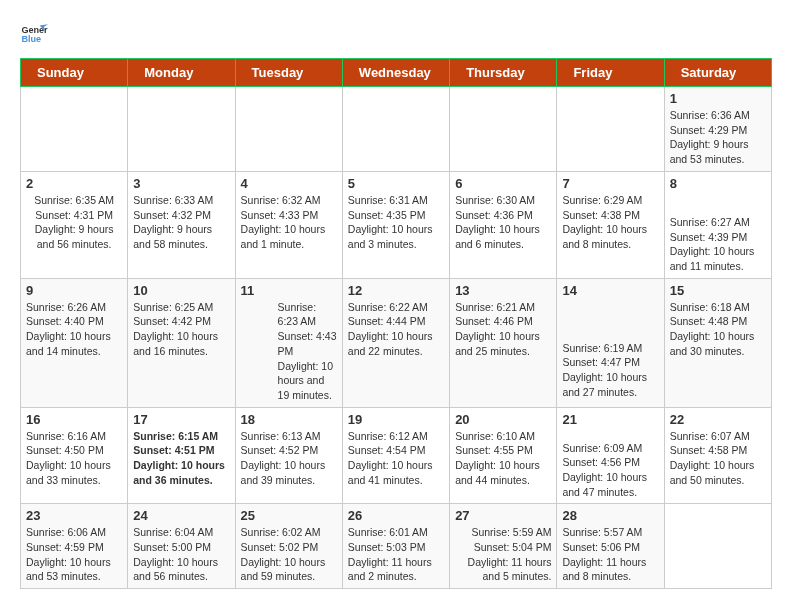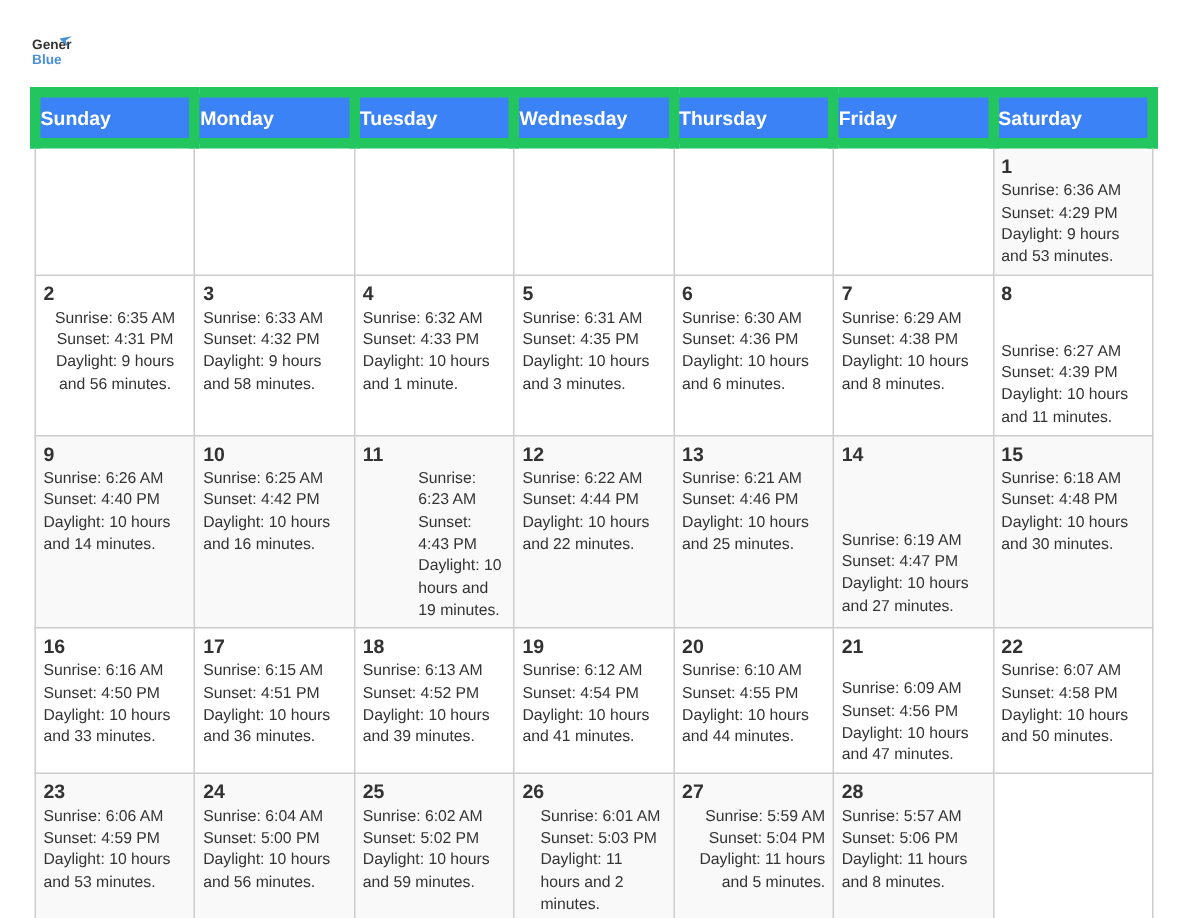--- a/index.html
+++ b/index.html
@@ -36,26 +36,26 @@
     .location {
       font-size: 14px;
       color: #555;
     }
     table {
       width: 100%;
       border-collapse: collapse;
       table-layout: fixed;
     }
     thead tr th {
-      background-color: #3b82f6;
+      background-color: #c2410c;
       color: #fff;
       font-size: 13px;
-      padding: 6px 0;
+      padding: 6px 16px;
       text-align: left;
-      border: 7px solid #22c55e;
+      border: 1px solid #22c55e;
     }
     tbody tr td {
       border: 1px solid #ccc;
       vertical-align: top;
       padding: 4px 5px;
       height: 85px;
       font-size: 11px;
       color: #333;
       background: #fff;
     }
@@ -215,21 +215,21 @@
       </tr>
       <tr>
         <td>
           <span class="day-num">16</span>
           <div class="day-info" style="white-space: pre-wrap;">Sunrise: 6:16 AM
 Sunset: 4:50 PM
 Daylight: 10 hours and 33 minutes.</div>
         </td>
         <td>
           <span class="day-num">17</span>
-          <div class="day-info" style="white-space: pre-wrap;">Sunrise: 6:15 AM
+          <div class="day-info" style="white-space: pre-wrap; font-weight: bold;">Sunrise: 6:15 AM
 Sunset: 4:51 PM
 Daylight: 10 hours and 36 minutes.</div>
         </td>
         <td>
           <span class="day-num">18</span>
           <div class="day-info" style="white-space: pre-wrap;">Sunrise: 6:13 AM
 Sunset: 4:52 PM
 Daylight: 10 hours and 39 minutes.</div>
         </td>
         <td>
@@ -271,21 +271,21 @@
 Daylight: 10 hours and 56 minutes.</div>
         </td>
         <td>
           <span class="day-num">25</span>
           <div class="day-info" style="white-space: pre-wrap;">Sunrise: 6:02 AM
 Sunset: 5:02 PM
 Daylight: 10 hours and 59 minutes.</div>
         </td>
         <td>
           <span class="day-num">26</span>
-          <div class="day-info" style="white-space: pre-wrap; margin-left: 12px;">Sunrise: 6:01 AM
+          <div class="day-info" style="white-space: pre-wrap;">Sunrise: 6:01 AM
 Sunset: 5:03 PM
 Daylight: 11 hours and 2 minutes.</div>
         </td>
         <td>
           <span class="day-num">27</span>
           <div class="day-info" style="white-space: pre-wrap; text-align: right;">Sunrise: 5:59 AM
 Sunset: 5:04 PM
 Daylight: 11 hours and 5 minutes.</div>
         </td>
         <td>

